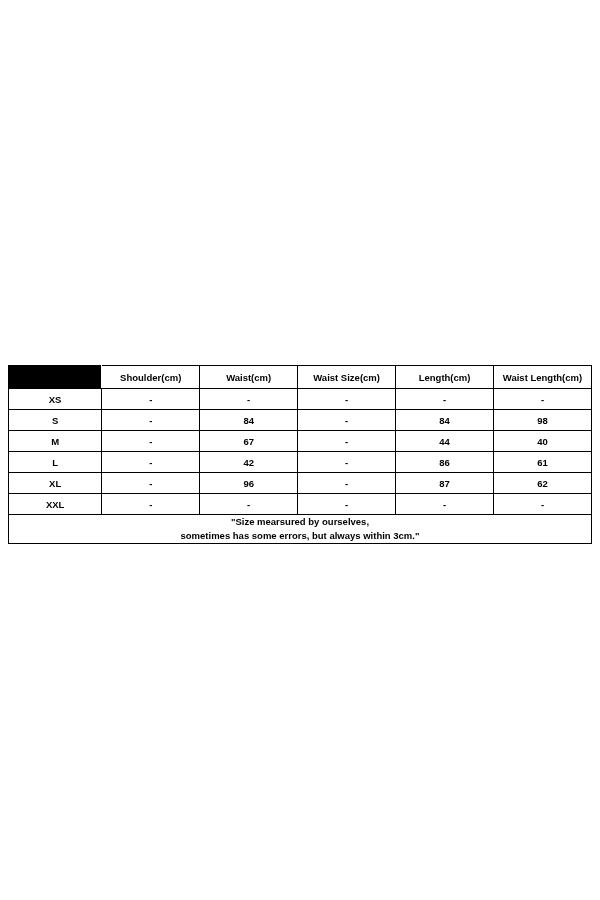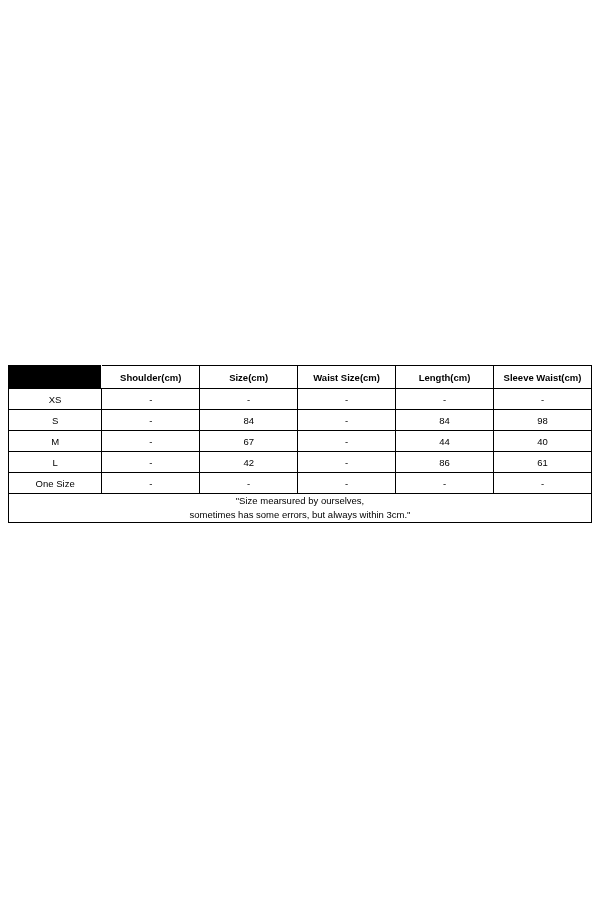--- a/index.html
+++ b/index.html
@@ -36,21 +36,21 @@
   }
 
   table.size-chart th,
   table.size-chart td {
     border: 1px solid #000000;
     text-align: center;
     vertical-align: middle;
     padding: 0;
     height: 20px;
     font-size: 9.5px;
-    font-weight: normal;
+    font-weight: bold;
     color: #000000;
   }
 
   
   tr.head-row th {
     background: #000000;
     color: #ffffff;
     font-weight: bold;
     font-size: 9.5px;
     height: 22px;
@@ -94,24 +94,24 @@
         <col class="cx">
         <col class="cx">
         <col class="cx">
         <col class="cx">
         <col class="cx">
       </colgroup>
       <thead>
         <tr class="head-row">
           <th class="corner"></th>
           <th class="col-head">Shoulder(cm)</th>
-          <th class="col-head">Size(cm)</th>
+          <th class="col-head">Waist(cm)</th>
           <th class="col-head">Waist Size(cm)</th>
           <th class="col-head">Length(cm)</th>
-          <th class="col-head">Sleeve Waist(cm)</th>
+          <th class="col-head">Waist Length(cm)</th>
         </tr>
       </thead>
       <tbody>
         <tr>
           <td class="size-label">XS</td>
           <td>-</td>
           <td>-</td>
           <td>-</td>
           <td>-</td>
           <td>-</td>
@@ -134,21 +134,29 @@
         </tr>
         <tr>
           <td class="size-label">L</td>
           <td>-</td>
           <td>42</td>
           <td>-</td>
           <td>86</td>
           <td>61</td>
         </tr>
         <tr>
-          <td class="size-label">One Size</td>
+          <td class="size-label">XL</td>
+          <td>-</td>
+          <td>96</td>
+          <td>-</td>
+          <td>87</td>
+          <td>62</td>
+        </tr>
+        <tr>
+          <td class="size-label">XXL</td>
           <td>-</td>
           <td>-</td>
           <td>-</td>
           <td>-</td>
           <td>-</td>
         </tr>
         <tr>
           <td class="note-cell" colspan="6">
             <span class="note-line">"Size mearsured by ourselves,</span>
             <span class="note-line">sometimes has some errors, but always within 3cm."</span>

